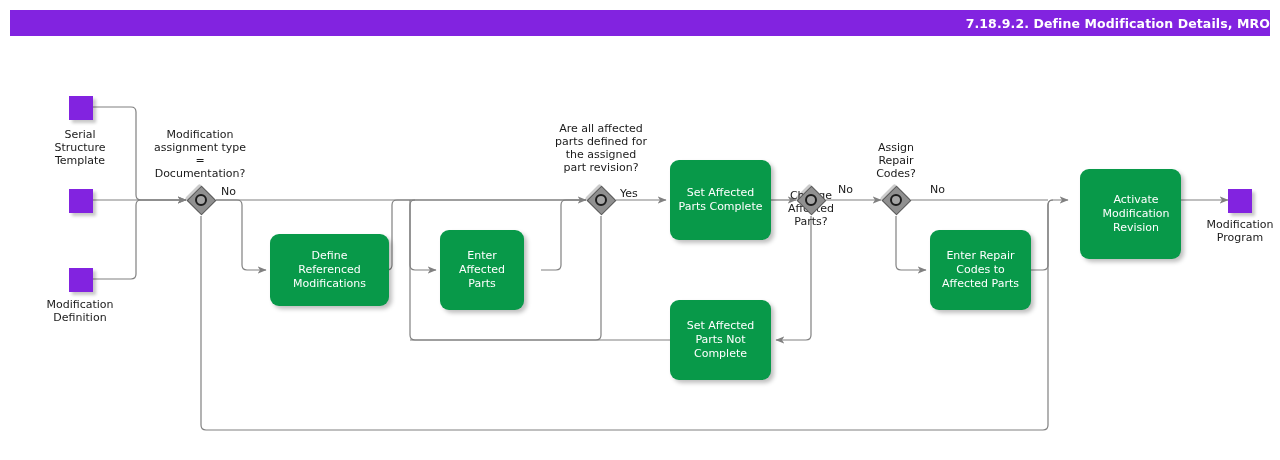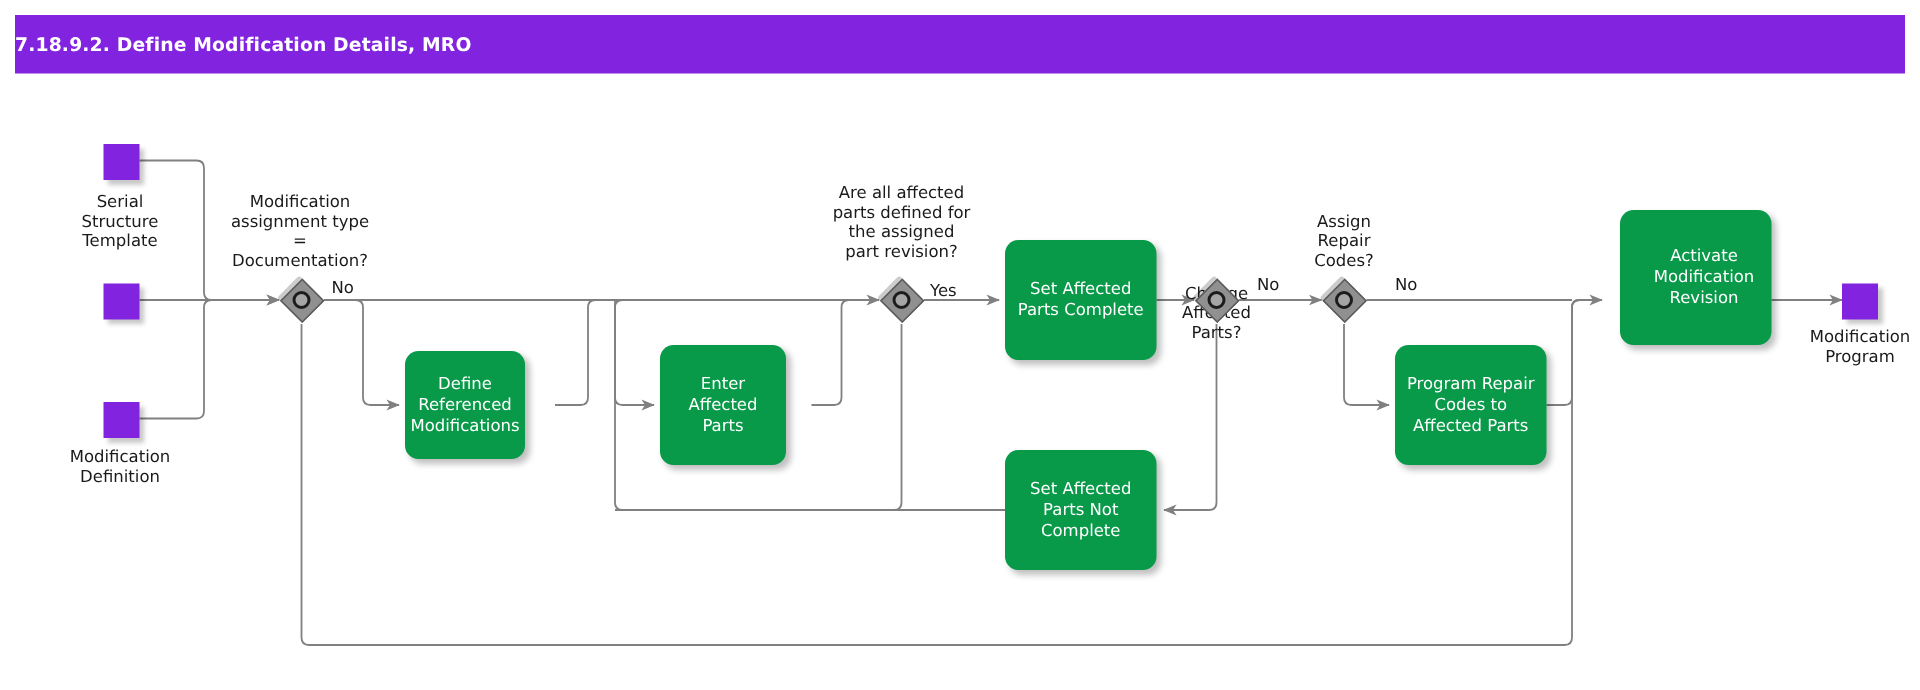--- a/index.html
+++ b/index.html
@@ -14,25 +14,25 @@
     font-family: "DejaVu Sans", sans-serif;
     overflow: hidden;
   }
 
   
   #title-bar {
     position: absolute;
     left: 10px;
     top: 10px;
     width: 1260px;
-    height: 39px;
+    height: 26px;
     background: #8223e0;
     display: flex;
     align-items: center;
-    justify-content: flex-start;
+    justify-content: flex-end;
   }
   #title-bar .title-text {
     color: #ffffff;
     font-size: 12.5px;
     font-weight: bold;
     letter-spacing: 0.1px;
     font-family: "DejaVu Sans", sans-serif;
   }
 
   
@@ -251,35 +251,35 @@
   <div class="node-label" style="left:852px; top:141px; width:88px;">Assign
 Repair
 Codes?</div>
   <div class="gateway" style="left:881px; top:185px;">
     <div class="gw-shadow"></div>
     <div class="gw-diamond"></div>
     <div class="gw-ring"></div>
   </div>
   <div class="flow-label" style="left:930px; top:183px;">No</div>
 
-  <div class="node task" style="left:270px; top:234px; width:80px; height:72px;">Define
+  <div class="node task" style="left:270px; top:234px; width:119px; height:72px;">Define
 Referenced
 Modifications</div>
 
   <div class="node task" style="left:440px; top:230px; width:84px; height:80px;">Enter Affected
 Parts</div>
 
   <div class="node task" style="left:670px; top:160px; width:101px; height:80px;">Set Affected
 Parts Complete</div>
 
   <div class="node task" style="left:670px; top:300px; width:101px; height:80px;">Set Affected
 Parts Not
 Complete</div>
 
-  <div class="node task" style="left:930px; top:230px; width:101px; height:80px;">Program Repair
+  <div class="node task" style="left:930px; top:230px; width:101px; height:80px;">Enter Repair
 Codes to
 Affected Parts</div>
 
-  <div class="node task" style="left:1080px; top:140px; width:101px; height:90px;padding-left:15px;">Activate
+  <div class="node task" style="left:1080px; top:169px; width:101px; height:90px;padding-left:15px;">Activate
 Modification
 Revision</div>
 
 </div>
 
 </body></html>

